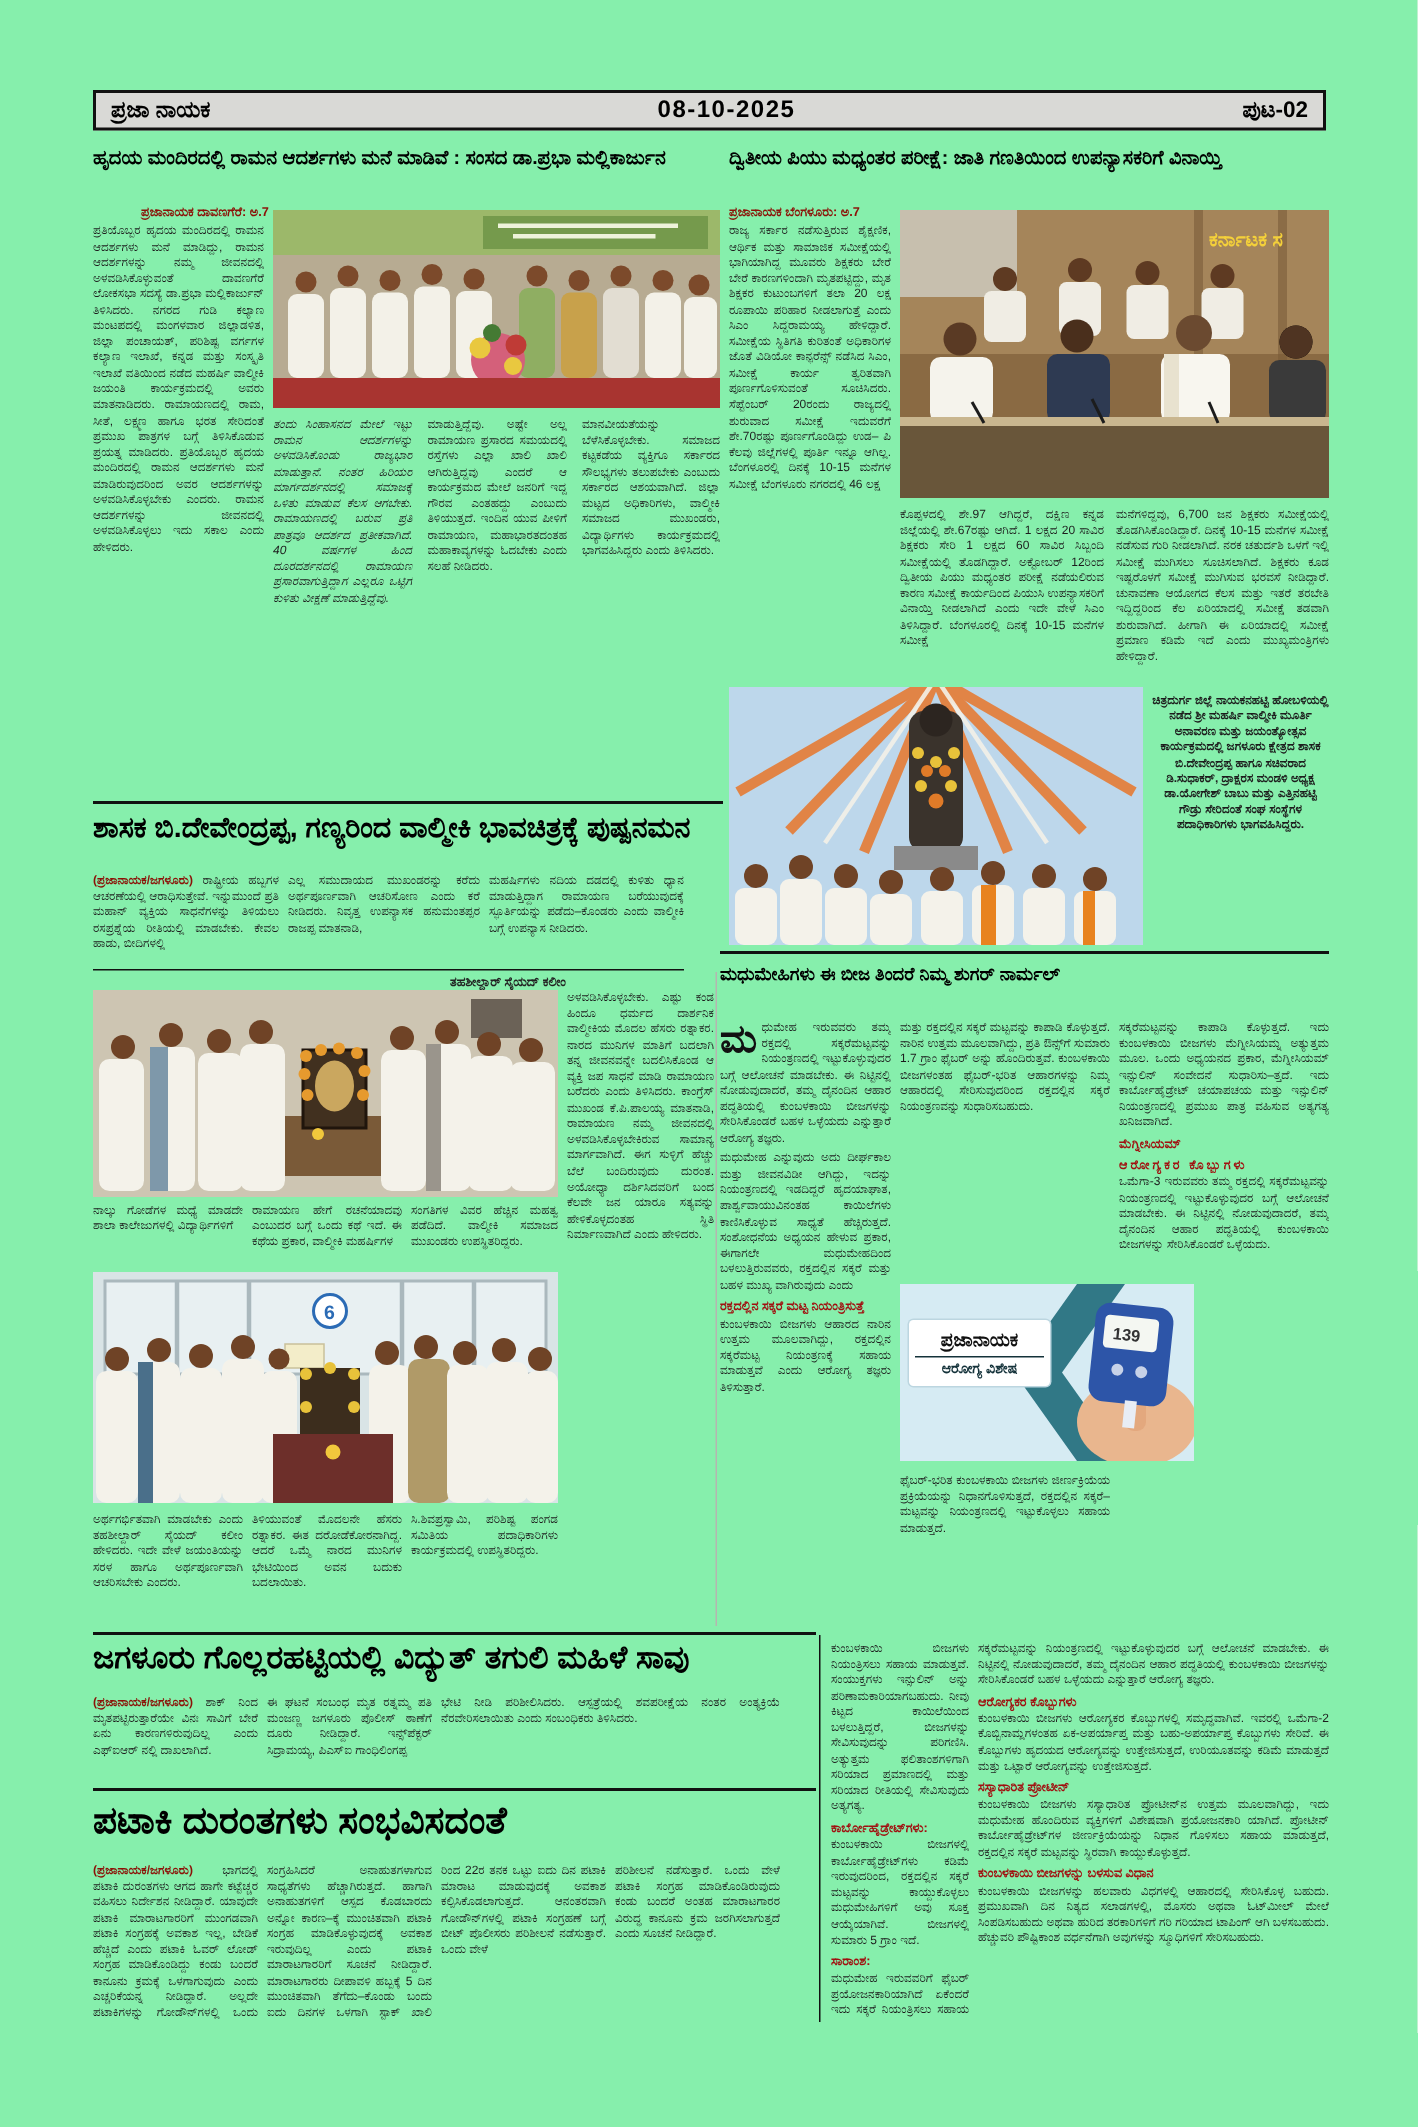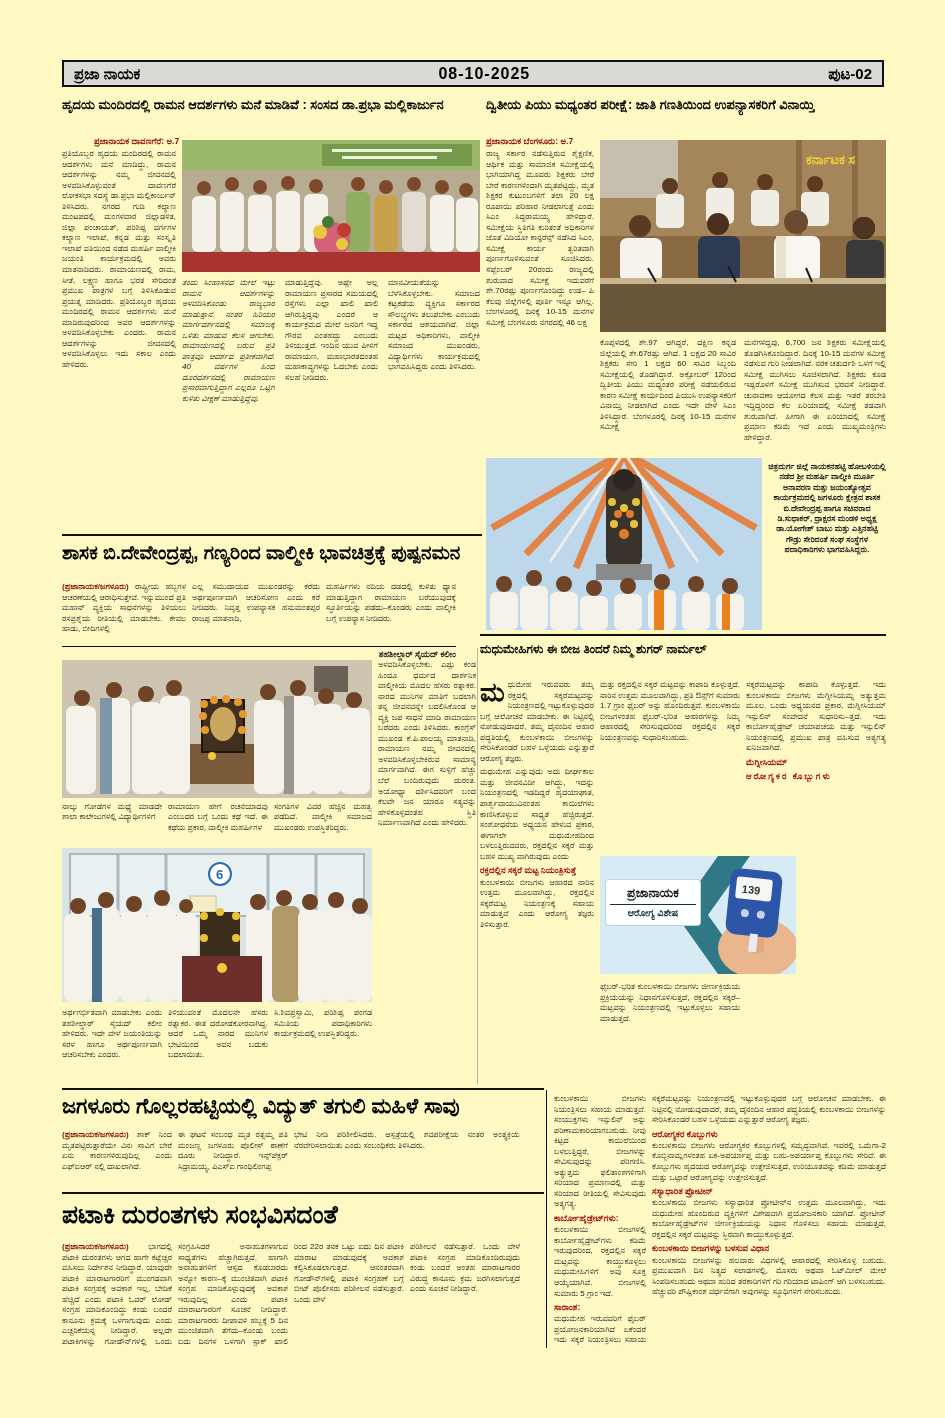--- a/index.html
+++ b/index.html
@@ -1,34 +1,34 @@
 <!DOCTYPE html>
 <html><head>
 <meta charset="utf-8">
 <style>
   html,body{margin:0;padding:0;background:#efefec;}
-  #page{position:relative;width:945px;height:1418px;background:#fef9c3;margin:0 auto;
+  #page{position:relative;width:945px;height:1418px;background:#86efac;margin:0 auto;
         font-family:"Liberation Sans","DejaVu Sans",sans-serif;color:#1a1a1a;overflow:hidden;}
   .abs{position:absolute;}
   .body-txt{font-size:8px;line-height:1.32;text-align:justify;color:#1c1c1c;overflow:hidden;}
   .headline{font-weight:bold;color:#000;white-space:nowrap;overflow:hidden;}
   .dateline{color:#8b1208;font-weight:bold;font-size:8.5px;}
   .inline-dl{color:#8b1208;font-weight:bold;}
   .subhead{display:block;color:#a01010;font-weight:bold;font-size:8.5px;margin:3px 0 1px 0;}
   .rule{background:#111;}
   .vrule{background:#111;}
   .photo{overflow:hidden;background:#999;}
   .photo svg{display:block;width:100%;height:100%;}
   .dropcap{float:left;font-size:26px;line-height:0.9;font-weight:bold;margin:1px 3px 0 0;color:#111;}
   #masthead{display:flex;align-items:center;justify-content:space-between;
             background:#d9d9d6;border:2px solid #111;box-sizing:border-box;padding:0 10px;}
   #masthead .mh{font-weight:bold;font-size:15px;color:#000;}
   #masthead .mh-date{font-size:16px;letter-spacing:1px;}
   .capt{font-size:8px;line-height:1.3;text-align:justify;color:#1c1c1c;overflow:hidden;}
-  .sig{font-weight:bold;font-size:8.5px;text-align:right;color:#222;}
+  .sig{font-weight:bold;font-size:8.5px;color:#222;}
   #health-box{background:#d6ebf3;overflow:hidden;z-index:5;}
   #hb-left{position:absolute;left:6px;top:24px;width:86px;background:#ffffff;border-radius:3px;
            padding:6px 4px;text-align:center;box-shadow:0 0 0 1px #bcd6e0;}
   #hb-brand{font-weight:bold;font-size:12.5px;color:#111;}
   #hb-label{font-weight:bold;font-size:9.5px;color:#14323a;border-top:1px solid #14323a;margin-top:3px;padding-top:2px;}
 </style>
 </head>
 <body>
 
 <div id="page">
@@ -353,20 +353,21 @@
       <div id="hb-label">ಆರೋಗ್ಯ ವಿಶೇಷ</div>
     </div>
   </div>
 
   <div class="abs body-txt" style="left:600px;top:982px;width:140px;height:104px;">ಫೈಬರ್-ಭರಿತ ಕುಂಬಳಕಾಯಿ ಬೀಜಗಳು ಜೀರ್ಣಕ್ರಿಯೆಯ ಪ್ರಕ್ರಿಯೆಯನ್ನು ನಿಧಾನಗೊಳಿಸುತ್ತದೆ, ರಕ್ತದಲ್ಲಿನ ಸಕ್ಕರೆ–ಮಟ್ಟವನ್ನು ನಿಯಂತ್ರಣದಲ್ಲಿ ಇಟ್ಟುಕೊಳ್ಳಲು ಸಹಾಯ ಮಾಡುತ್ತದೆ.</div>
 
   <div class="abs body-txt" style="left:746px;top:680px;width:140px;height:406px;">
     <span>ಸಕ್ಕರೆಮಟ್ಟವನ್ನು ಕಾಪಾಡಿ ಕೊಳ್ಳುತ್ತದೆ. ಇದು ಕುಂಬಳಕಾಯಿ ಬೀಜಗಳು ಮೆಗ್ನೀಸಿಯಮ್ನ ಅತ್ಯುತ್ತಮ ಮೂಲ. ಒಂದು ಅಧ್ಯಯನದ ಪ್ರಕಾರ, ಮೆಗ್ನೀಸಿಯಮ್ ಇನ್ಸುಲಿನ್ ಸಂವೇದನೆ ಸುಧಾರಿಸು–ತ್ತದೆ. ಇದು ಕಾರ್ಬೋಹೈಡ್ರೇಟ್ ಚಯಾಪಚಯ ಮತ್ತು ಇನ್ಸುಲಿನ್ ನಿಯಂತ್ರಣದಲ್ಲಿ ಪ್ರಮುಖ ಪಾತ್ರ ವಹಿಸುವ ಅತ್ಯಗತ್ಯ ಖನಿಜವಾಗಿದೆ.</span>
     <span class="subhead">ಮೆಗ್ನೀಸಿಯಮ್</span>
     <span class="subhead" style="letter-spacing:2px;">ಆರೋಗ್ಯಕರ ಕೊಬ್ಬುಗಳು</span>
+    <span>ಒಮೆಗಾ-3 ಇರುವವರು ತಮ್ಮ ರಕ್ತದಲ್ಲಿ ಸಕ್ಕರೆಮಟ್ಟವನ್ನು ನಿಯಂತ್ರಣದಲ್ಲಿ ಇಟ್ಟುಕೊಳ್ಳುವುದರ ಬಗ್ಗೆ ಆಲೋಚನೆ ಮಾಡಬೇಕು. ಈ ನಿಟ್ಟಿನಲ್ಲಿ ನೋಡುವುದಾದರೆ, ತಮ್ಮ ದೈನಂದಿನ ಆಹಾರ ಪದ್ಧತಿಯಲ್ಲಿ ಕುಂಬಳಕಾಯಿ ಬೀಜಗಳನ್ನು ಸೇರಿಸಿಕೊಂಡರೆ ಒಳ್ಳೆಯದು.</span>
   </div>
 
   <div class="abs vrule" style="left:546px;top:1090px;width:1px;height:258px;background:#111;"></div>
 
   <div class="abs body-txt" style="left:554px;top:1094px;width:92px;height:254px;">
     <span>ಕುಂಬಳಕಾಯಿ ಬೀಜಗಳು ನಿಯಂತ್ರಿಸಲು ಸಹಾಯ ಮಾಡುತ್ತವೆ. ಸಂಯುಕ್ತಗಳು ಇನ್ಸುಲಿನ್ ಅನ್ನು ಪರಿಣಾಮಕಾರಿಯಾಗಬಹುದು. ನೀವು ಕಿಟ್ಟದ ಕಾಯಿಲೆಯಿಂದ ಬಳಲುತ್ತಿದ್ದರೆ, ಬೀಜಗಳನ್ನು ಸೇವಿಸುವುದನ್ನು ಪರಿಗಣಿಸಿ. ಅತ್ಯುತ್ತಮ ಫಲಿತಾಂಶಗಳಿಗಾಗಿ ಸರಿಯಾದ ಪ್ರಮಾಣದಲ್ಲಿ ಮತ್ತು ಸರಿಯಾದ ರೀತಿಯಲ್ಲಿ ಸೇವಿಸುವುದು ಅತ್ಯಗತ್ಯ.</span>
     <span class="subhead">ಕಾರ್ಬೋಹೈಡ್ರೇಟ್‌ಗಳು:</span>
     <span>ಕುಂಬಳಕಾಯಿ ಬೀಜಗಳಲ್ಲಿ ಕಾರ್ಬೋಹೈಡ್ರೇಟ್‌ಗಳು ಕಡಿಮೆ ಇರುವುದರಿಂದ, ರಕ್ತದಲ್ಲಿನ ಸಕ್ಕರೆ ಮಟ್ಟವನ್ನು ಕಾಯ್ದುಕೊಳ್ಳಲು ಮಧುಮೇಹಿಗಳಿಗೆ ಅವು ಸೂಕ್ತ ಆಯ್ಕೆಯಾಗಿವೆ. ಬೀಜಗಳಲ್ಲಿ ಸುಮಾರು 5 ಗ್ರಾಂ ಇದೆ.</span>
     <span class="subhead">ಸಾರಾಂಶ:</span>
     <span>ಮಧುಮೇಹ ಇರುವವರಿಗೆ ಫೈಬರ್ ಪ್ರಯೋಜನಕಾರಿಯಾಗಿದೆ ಏಕೆಂದರೆ ಇದು ಸಕ್ಕರೆ ನಿಯಂತ್ರಿಸಲು ಸಹಾಯ ಮಾಡುತ್ತದೆ ಮತ್ತು ಆರೋಗ್ಯವನ್ನು ಉತ್ತೇಜಿಸುತ್ತದೆ. ಕುಂಬಳಕಾಯಿ ಬೀಜಗಳು ಆಹಾರದ</span>

